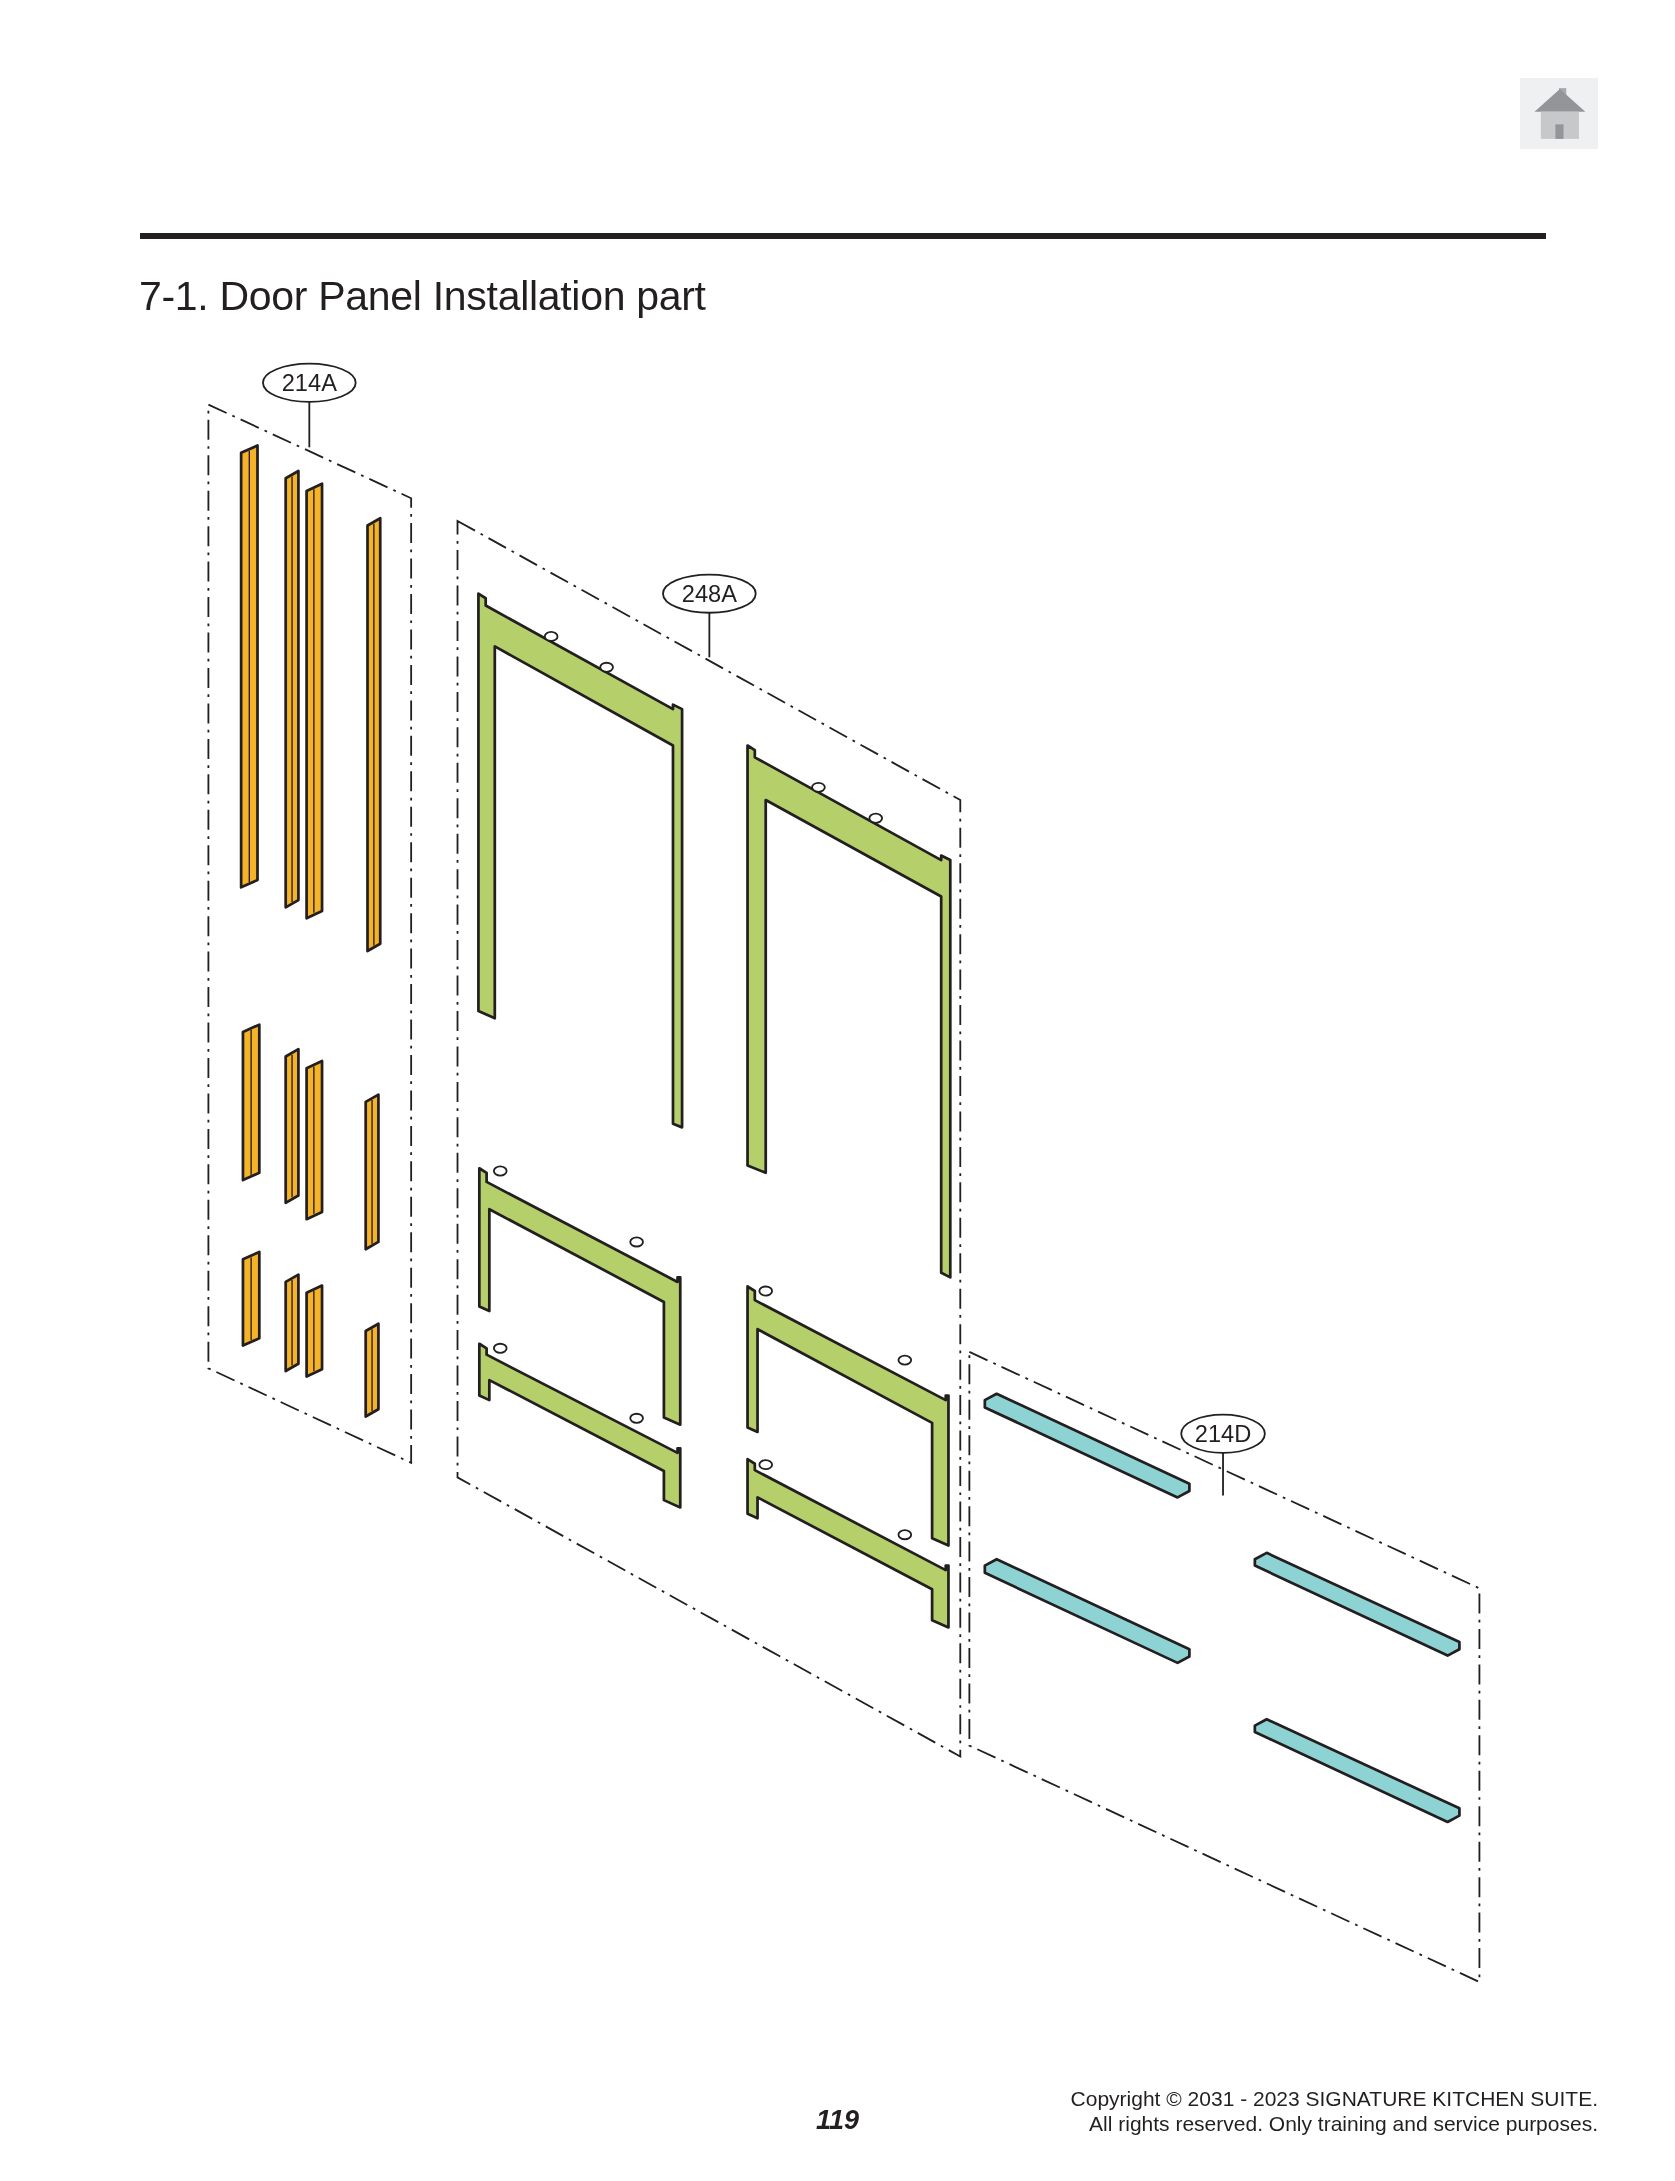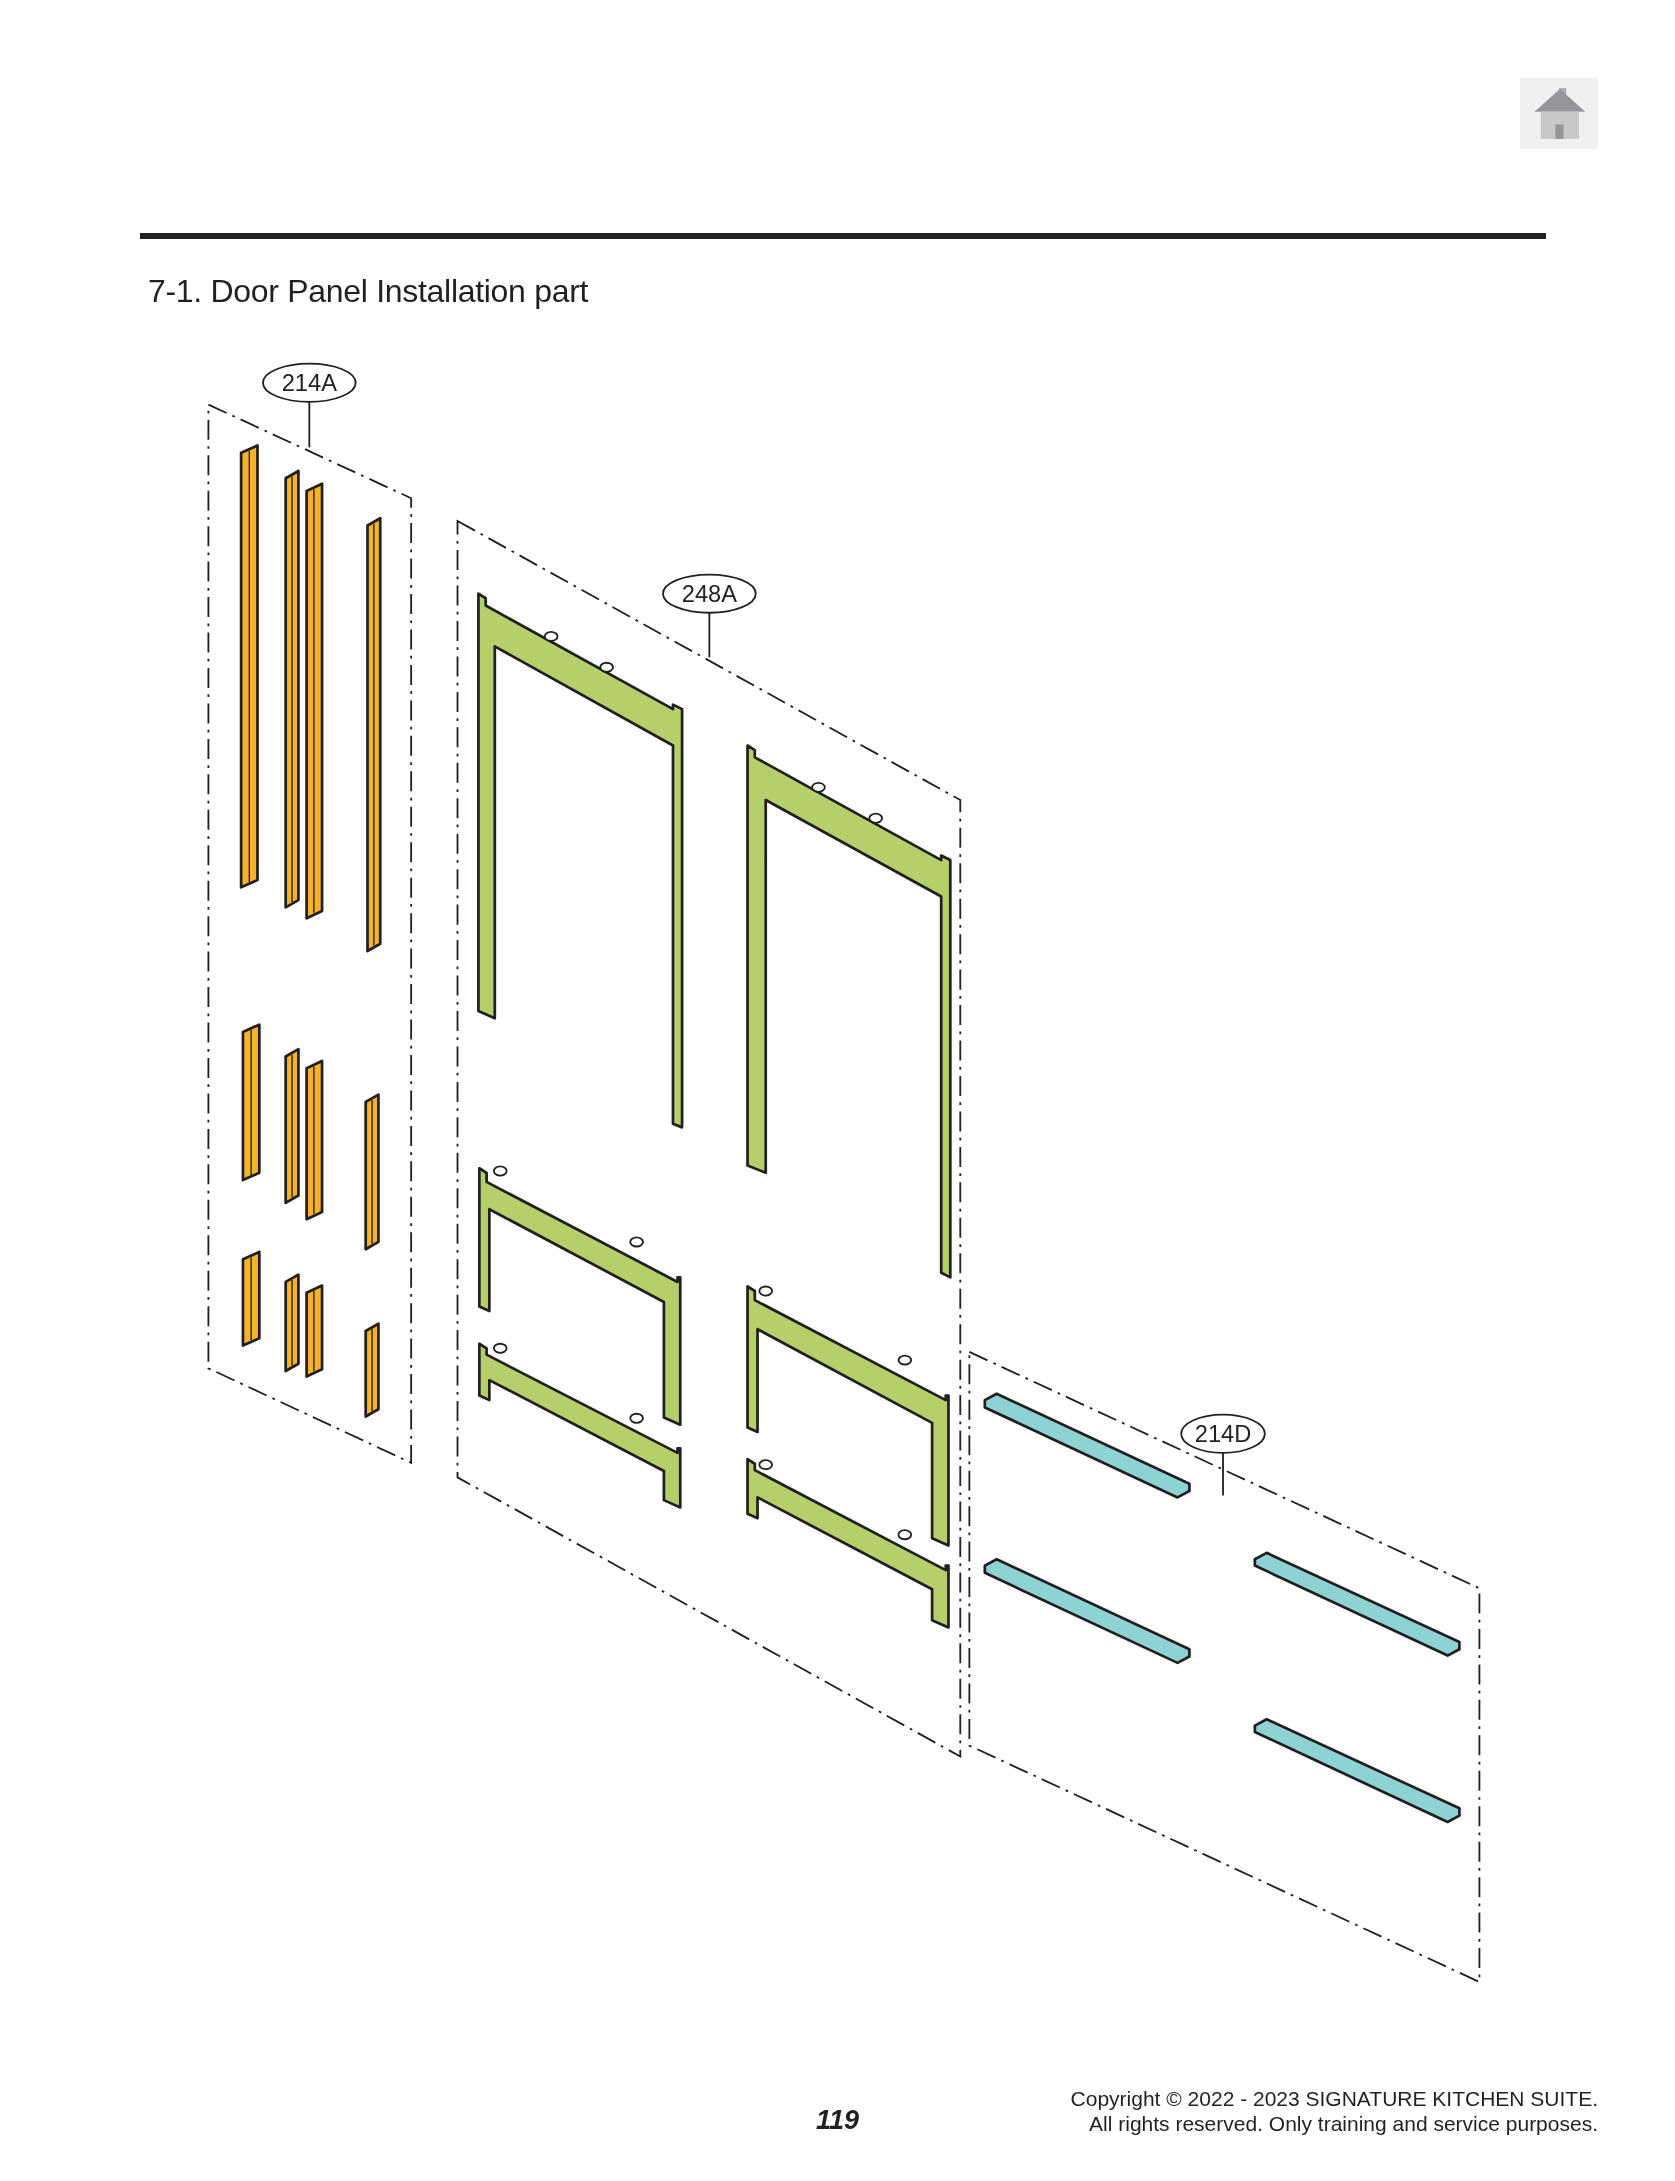--- a/index.html
+++ b/index.html
@@ -2,21 +2,21 @@
 <html style="font-size:14.5px"><head>
 <meta charset="utf-8">
 <style>
   html, body { margin: 0; padding: 0; background: #ffffff; }
   body { width: 1676px; height: 2182px; position: relative; overflow: hidden;
          font-family: "Liberation Sans", sans-serif; color: #231f20; }
   .home-btn { position: absolute; left: 1520px; top: 78px; width: 78px; height: 71px;
               background: #eef0f2; cursor: pointer; }
   .home-btn svg { position: absolute; left: 0; top: 0; }
   .rule { position: absolute; left: 140px; top: 233px; width: 1406px; height: 6.4px; background: #231f20; }
-  .section-title { position: absolute; left: 148px; top: 273px; font-size: 32px; font-weight: 400;
+  .section-title { position: absolute; left: 139px; top: 273px; font-size: 41px; font-weight: 400;
                    letter-spacing: -0.3px; white-space: nowrap; }
   .diagram { position: absolute; left: 0; top: 0; }
   .callout text { font-family: "Liberation Sans", sans-serif; font-size: 26px; fill: #231f20; }
   .page-number { position: absolute; left: 816px; top: 2105px; font-size: 27px; font-weight: 700;
                  font-style: italic; }
   .copyright { position: absolute; right: 78px; top: 2087px; text-align: right; font-size: 21px; line-height: 24.5px; }
 </style>
 </head>
 <body>
 
@@ -131,16 +131,16 @@
       <path d="M1083,1540 L1096,1533 L1308,1632 L1308,1640 L1295,1647 L1083,1548 Z"></path>
       <path d="M1380,1715 L1393,1708 L1605,1806 L1605,1814 L1592,1821 L1380,1722 Z"></path>
       <path d="M1083,1722 L1096,1715 L1308,1814 L1308,1822 L1295,1829 L1083,1730 Z"></path>
       <path d="M1380,1898 L1393,1891 L1605,1989 L1605,1997 L1592,2004 L1380,1905 Z"></path>
     </g>
   </g>
 </svg>
 
 <div class="page-number">119</div>
 <div class="copyright">
-  <div>Copyright © 2022 - 2023 SIGNATURE KITCHEN SUITE.</div>
+  <div>Copyright © 2031 - 2023 SIGNATURE KITCHEN SUITE.</div>
   <div>All rights reserved. Only training and service purposes.</div>
 </div>
 
 
 </body></html>

